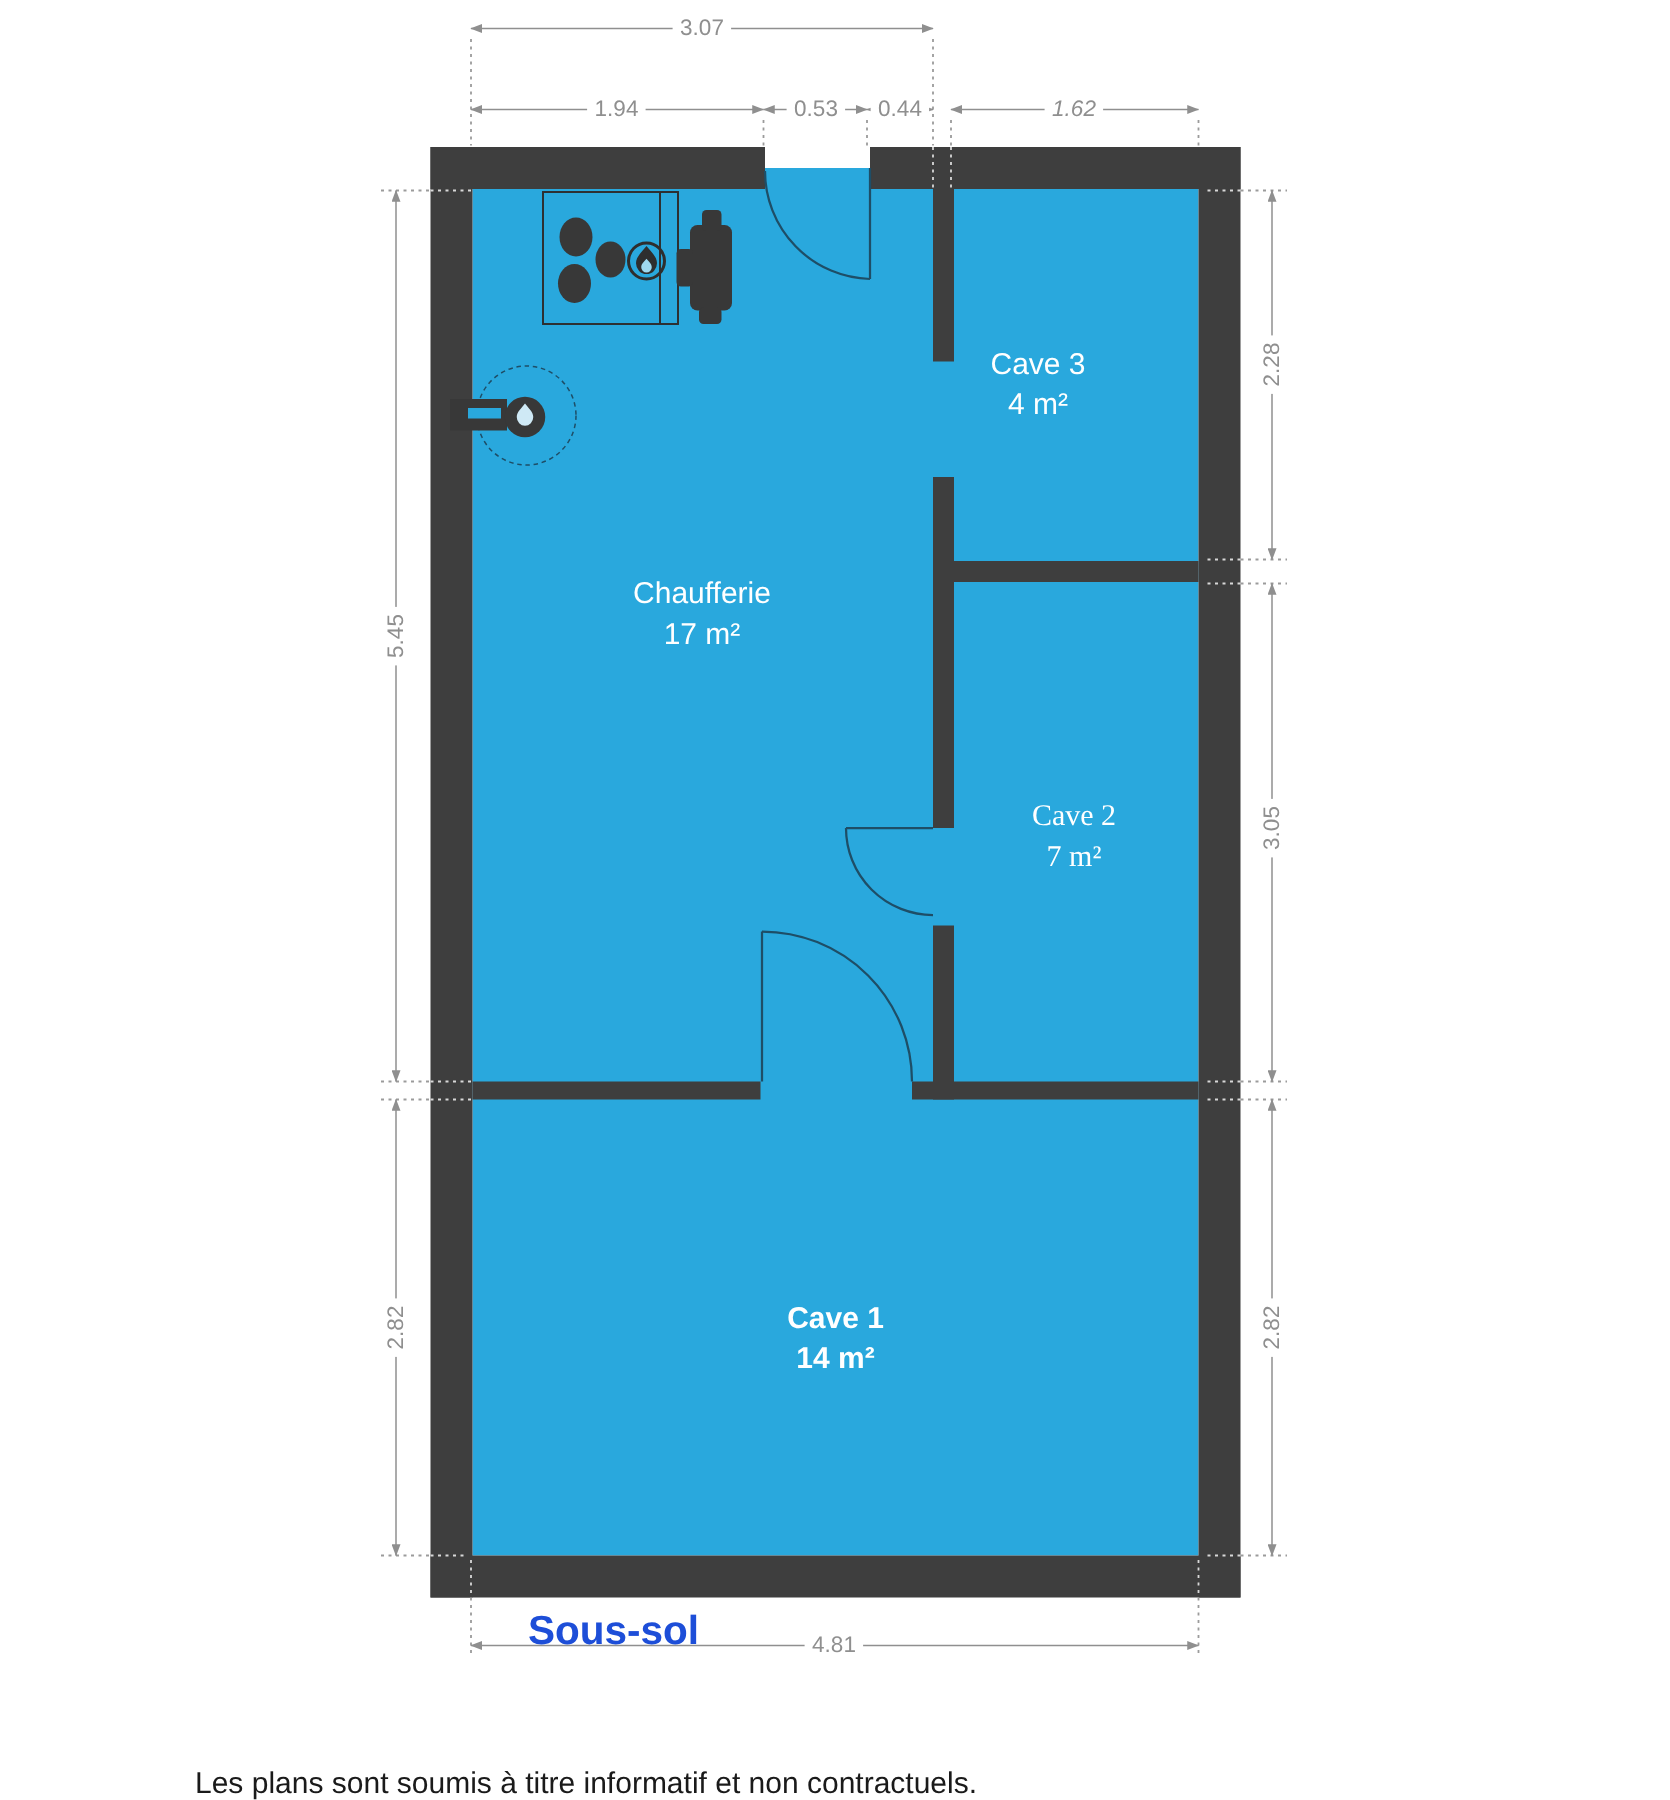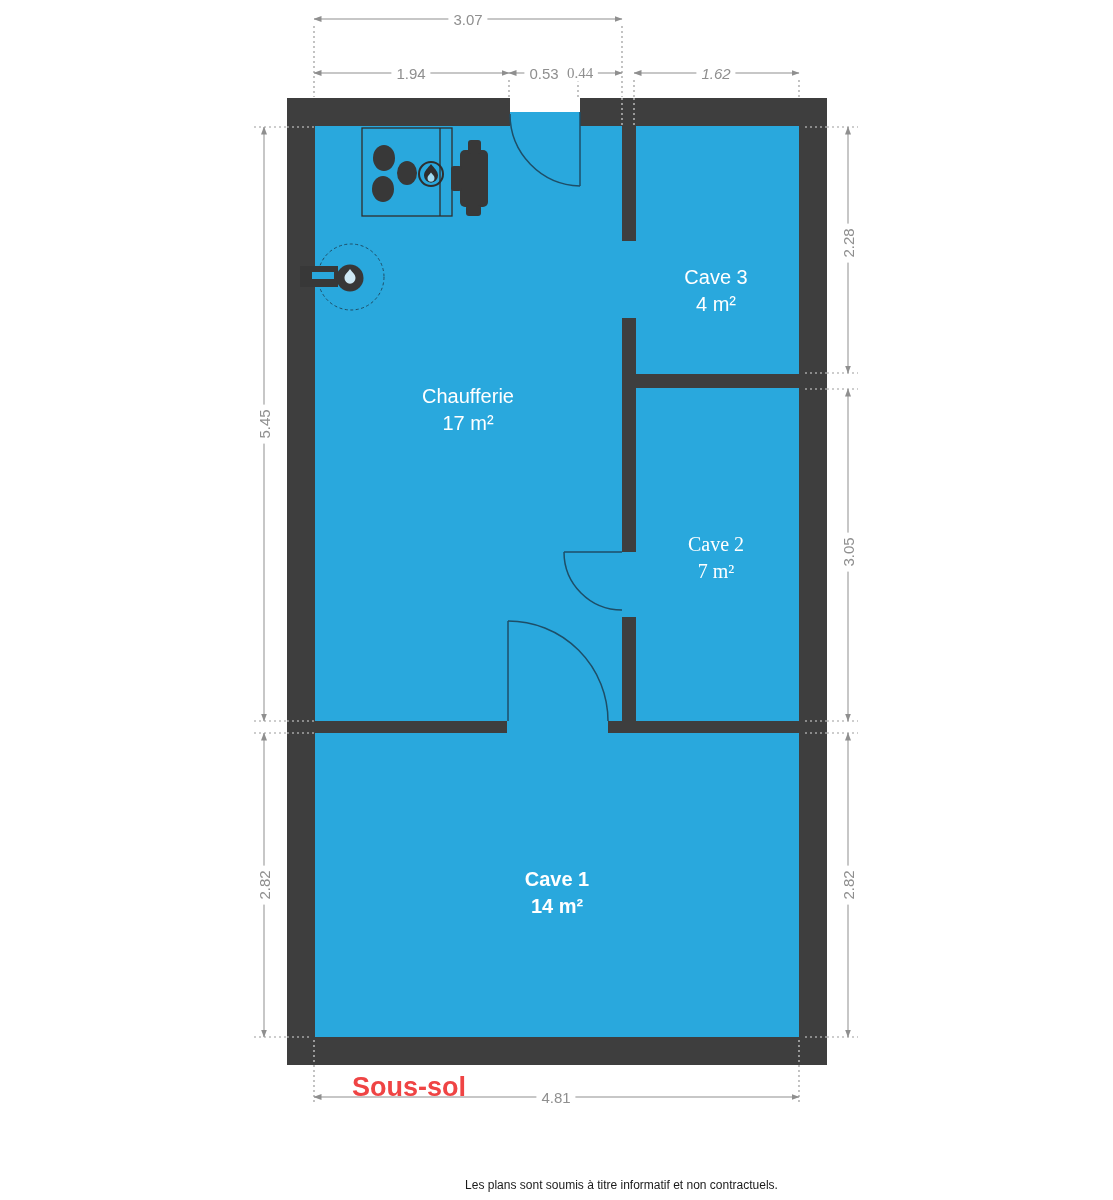--- a/index.html
+++ b/index.html
@@ -7,22 +7,22 @@
          font-family:"Liberation Sans", sans-serif;}
   .abs{position:absolute;}
   .room-fill{position:absolute;background:#29A8DD;}
   .wall{position:absolute;background:#3E3E3E;}
   .svg-layer{position:absolute;left:0;top:0;width:1113px;height:1200px;}
   .room-label{position:absolute;transform:translate(-50%,-50%);color:#ffffff;
               font-size:20px;line-height:1.35;text-align:center;white-space:nowrap;}
   .dim{position:absolute;transform:translate(-50%,-50%);color:#8F8F8F;font-size:15px;
        background:#ffffff;padding:0 5px;white-space:nowrap;}
   .dim.vert{transform:translate(-50%,-50%) rotate(-90deg);}
-  .floor-title{position:absolute;color:#ef4444;font-size:27px;font-weight:bold;white-space:nowrap;}
-  .footer{position:absolute;left:130px;right:0;text-align:center;color:#1a1a1a;font-size:12px;}
+  .floor-title{position:absolute;color:#1d4ed8;font-size:27px;font-weight:bold;white-space:nowrap;}
+  .footer{position:absolute;left:130px;right:0;text-align:left;color:#1a1a1a;font-size:20px;}
 </style>
 </head>
 <body>
 
 <div class="stage">
 
   <div class="room-fill" style="left:315px;top:126px;width:484px;height:911px;"></div>
 
   <div class="wall" style="left:287px;top:98px;width:223px;height:28px;"></div>
   <div class="wall" style="left:580px;top:98px;width:247px;height:28px;"></div>
@@ -138,37 +138,37 @@
       <rect x="312" y="272" width="22" height="7" fill="#29A8DD"></rect>
       <circle cx="350" cy="278" r="13.5" fill="#383838"></circle>
       <path d="M350,269 c2.5,3.5 5.5,5.5 5.5,9 a5.5,5.8 0 1 1 -11,0 c0,-3.5 3,-5.5 5.5,-9 z" fill="#CFE9F5"></path>
     </g>
   </svg>
 
   <div class="room-label" style="left:468px;top:410px;">
     <div>Chaufferie</div>
     <div>17 m²</div>
   </div>
-  <div class="room-label" style="left:716px;top:257px;margin-top:34px;">
+  <div class="room-label" style="left:692px;top:257px;">
     <div>Cave 3</div>
     <div>4 m²</div>
   </div>
   <div class="room-label" style="left:716px;top:558px;font-family:Liberation Serif, serif;">
     <div>Cave 2</div>
     <div>7 m²</div>
   </div>
   <div class="room-label" style="left:557px;top:893px;font-weight:bold;">
     <div>Cave 1</div>
     <div>14 m²</div>
   </div>
 
   <div class="dim" style="left:468px;top:19px;">3.07</div>
   <div class="dim" style="left:411px;top:73px;">1.94</div>
   <div class="dim" style="left:544px;top:73px;">0.53</div>
-  <div class="dim" style="left:580px;top:73px;font-family:Liberation Serif, serif;">0.44</div>
+  <div class="dim" style="left:600px;top:73px;">0.44</div>
   <div class="dim" style="left:716px;top:73px;font-style:italic;">1.62</div>
   <div class="dim vert" style="left:264px;top:424px;">5.45</div>
   <div class="dim vert" style="left:264px;top:885px;">2.82</div>
   <div class="dim vert" style="left:848px;top:243px;">2.28</div>
   <div class="dim vert" style="left:848px;top:552px;">3.05</div>
   <div class="dim vert" style="left:848px;top:885px;">2.82</div>
   <div class="dim" style="left:556px;top:1097px;text-align:center;">4.81</div>
 
   <div class="floor-title" style="left:352px;top:1072px;">Sous-sol</div>
   <div class="footer" style="top:1178px;">Les plans sont soumis à titre informatif et non contractuels.</div>

